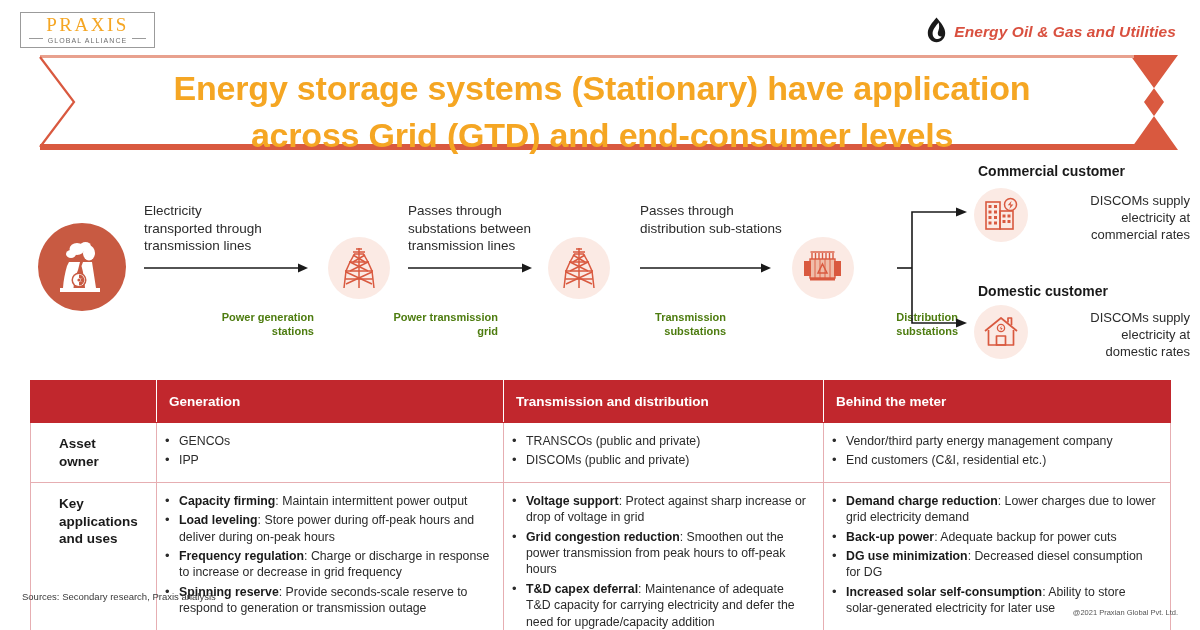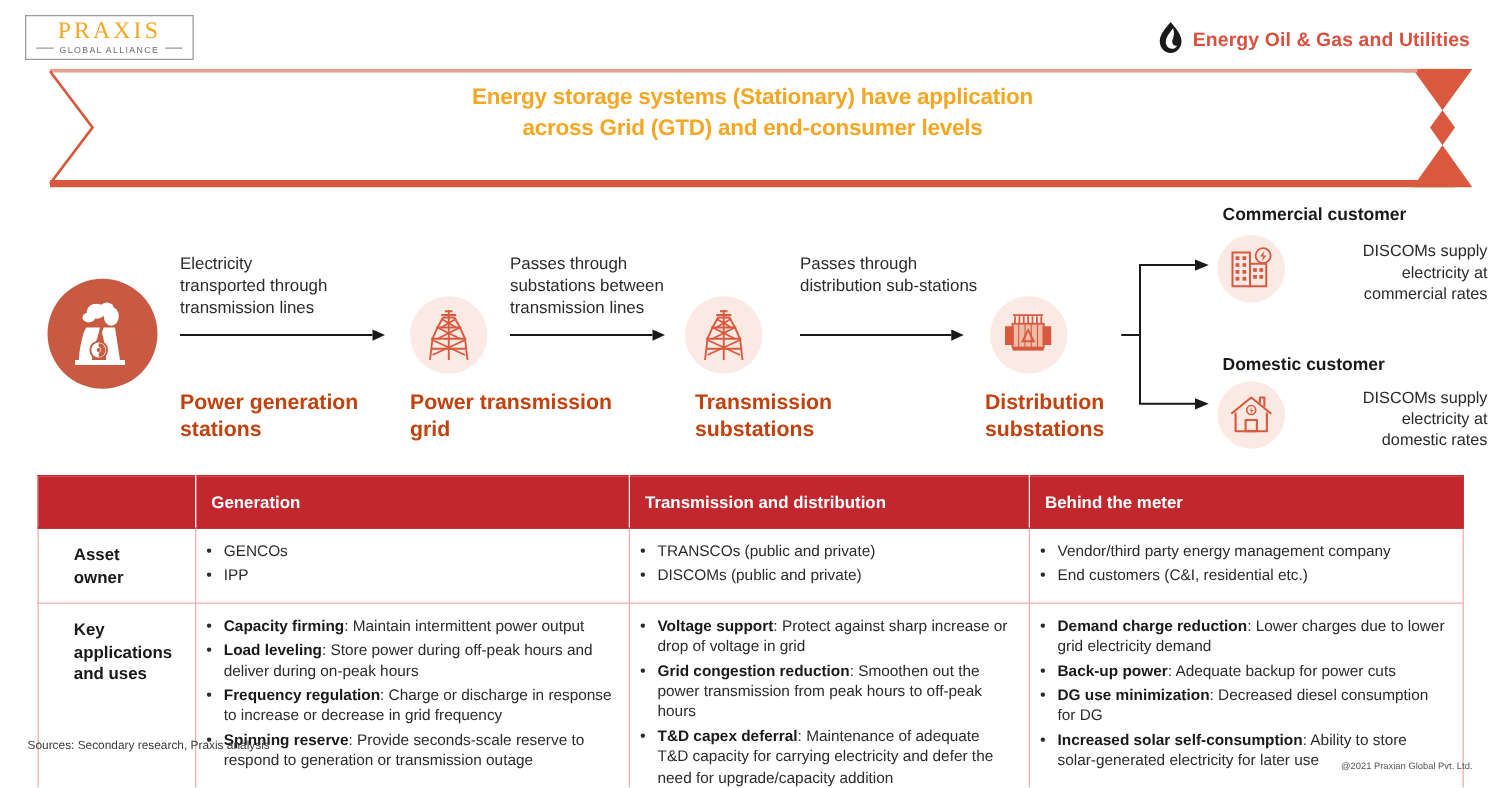--- a/index.html
+++ b/index.html
@@ -36,54 +36,55 @@
     background: #fff; padding: 0 5px;
     position: relative; z-index: 2;
   }
   .logo-rule {
     position: absolute; left: 8px; right: 8px; bottom: 8px;
     height: 1px; background: #9b9b9b; z-index: 1;
   }
 
   .sector-tag {
     position: absolute; right: 24px; top: 17px;
-    display: flex; align-items: center; gap: 8px;
+    display: flex; align-items: center; gap: 8px; font-style: italic;
   }
   .sector-tag .label {
     font-size: 15.5px; font-weight: bold; color: #D9503F;
     letter-spacing: 0.1px;
   }
 
   
   .ribbon {
     position: absolute; left: 26px; top: 55px;
     width: 1152px; height: 95px;
   }
   .ribbon svg { position: absolute; inset: 0; }
   .ribbon-text {
     position: absolute; left: 60px; right: 60px; top: 10px;
     text-align: center;
-    font-size: 18px; font-weight: bold; color: #F5A623;
+    font-size: 34px; font-weight: bold; color: #F5A623;
     line-height: 1.38;
     letter-spacing: -0.2px;
   }
 
   
   .flow { position: absolute; left: 0; top: 155px; width: 1200px; height: 215px; }
 
   .node { position: absolute; }
   .node .circle {
     position: absolute;
     border-radius: 50%;
     display: flex; align-items: center; justify-content: center;
   }
   .node .caption {
     position: absolute;
-    font-size: 17px; font-weight: bold; color: #c2410c;
+    font-size: 11px; font-weight: bold; color: #4d7c0f;
     line-height: 1.27;
+    text-align: right;
   }
   .step-text {
     position: absolute;
     font-size: 13.5px; color: #2b2b2b; line-height: 1.3;
   }
   .cust-title {
     position: absolute;
     font-size: 14px; font-weight: bold; color: #1a1a1a;
   }
   .cust-text {

